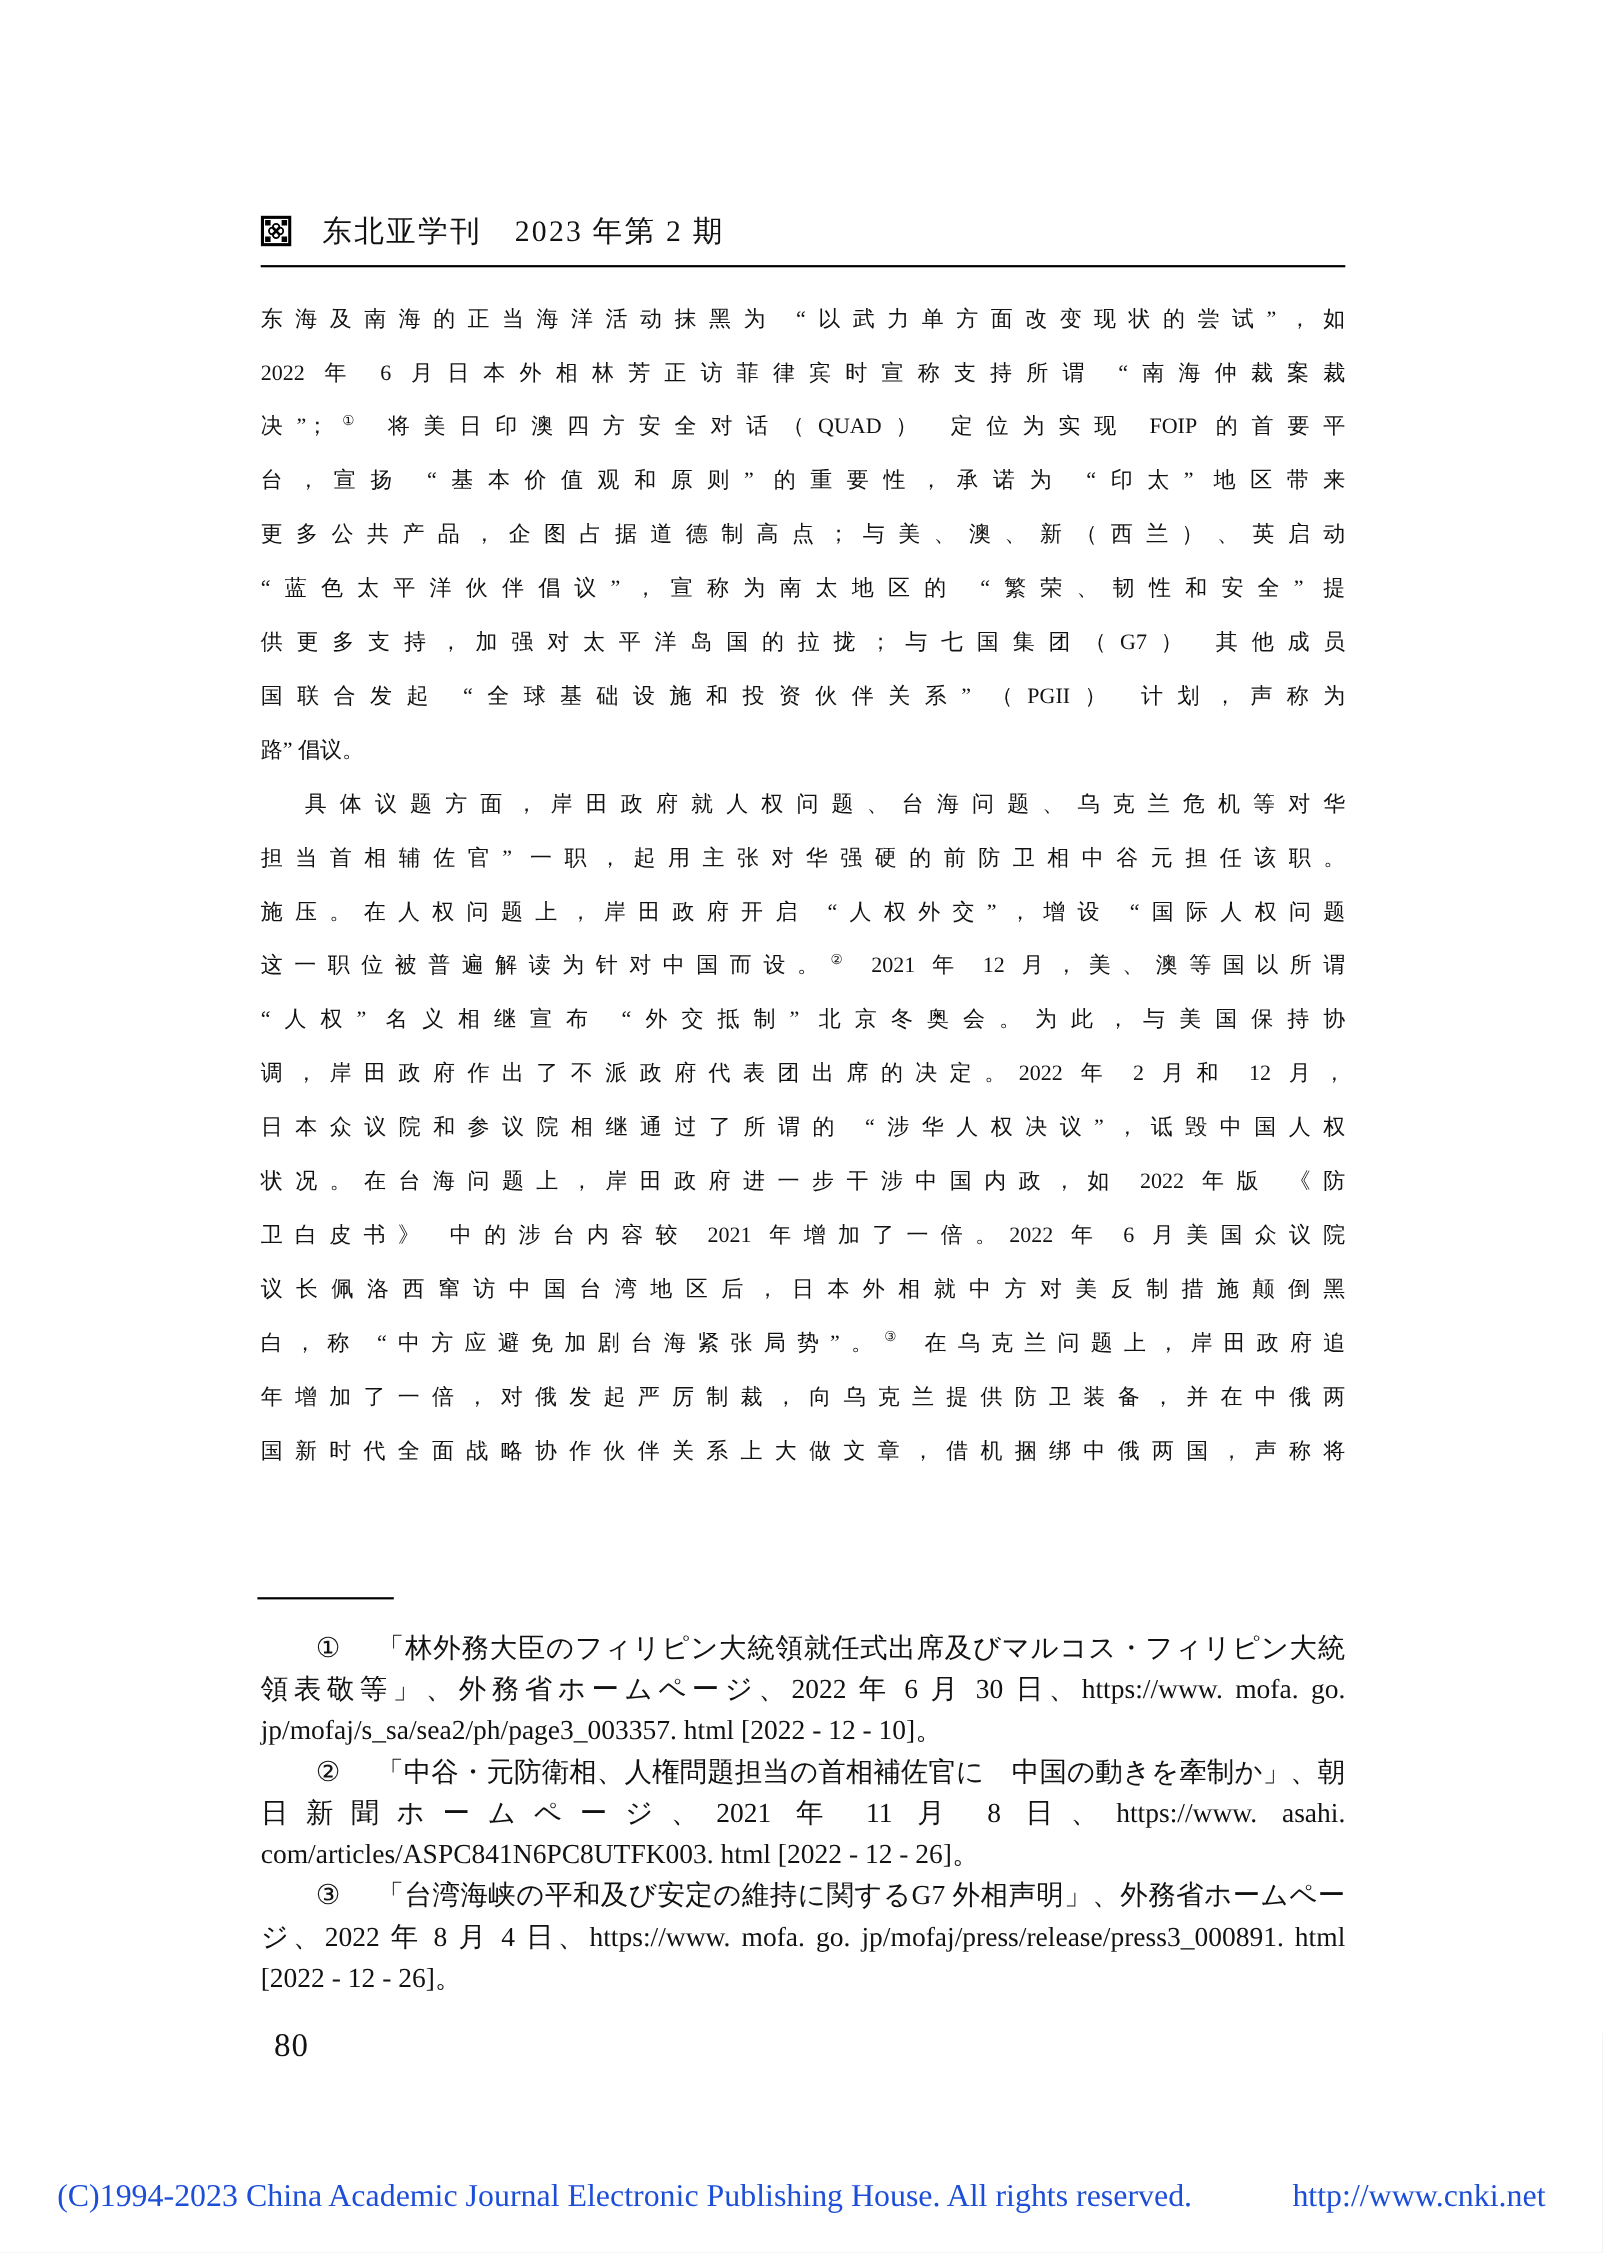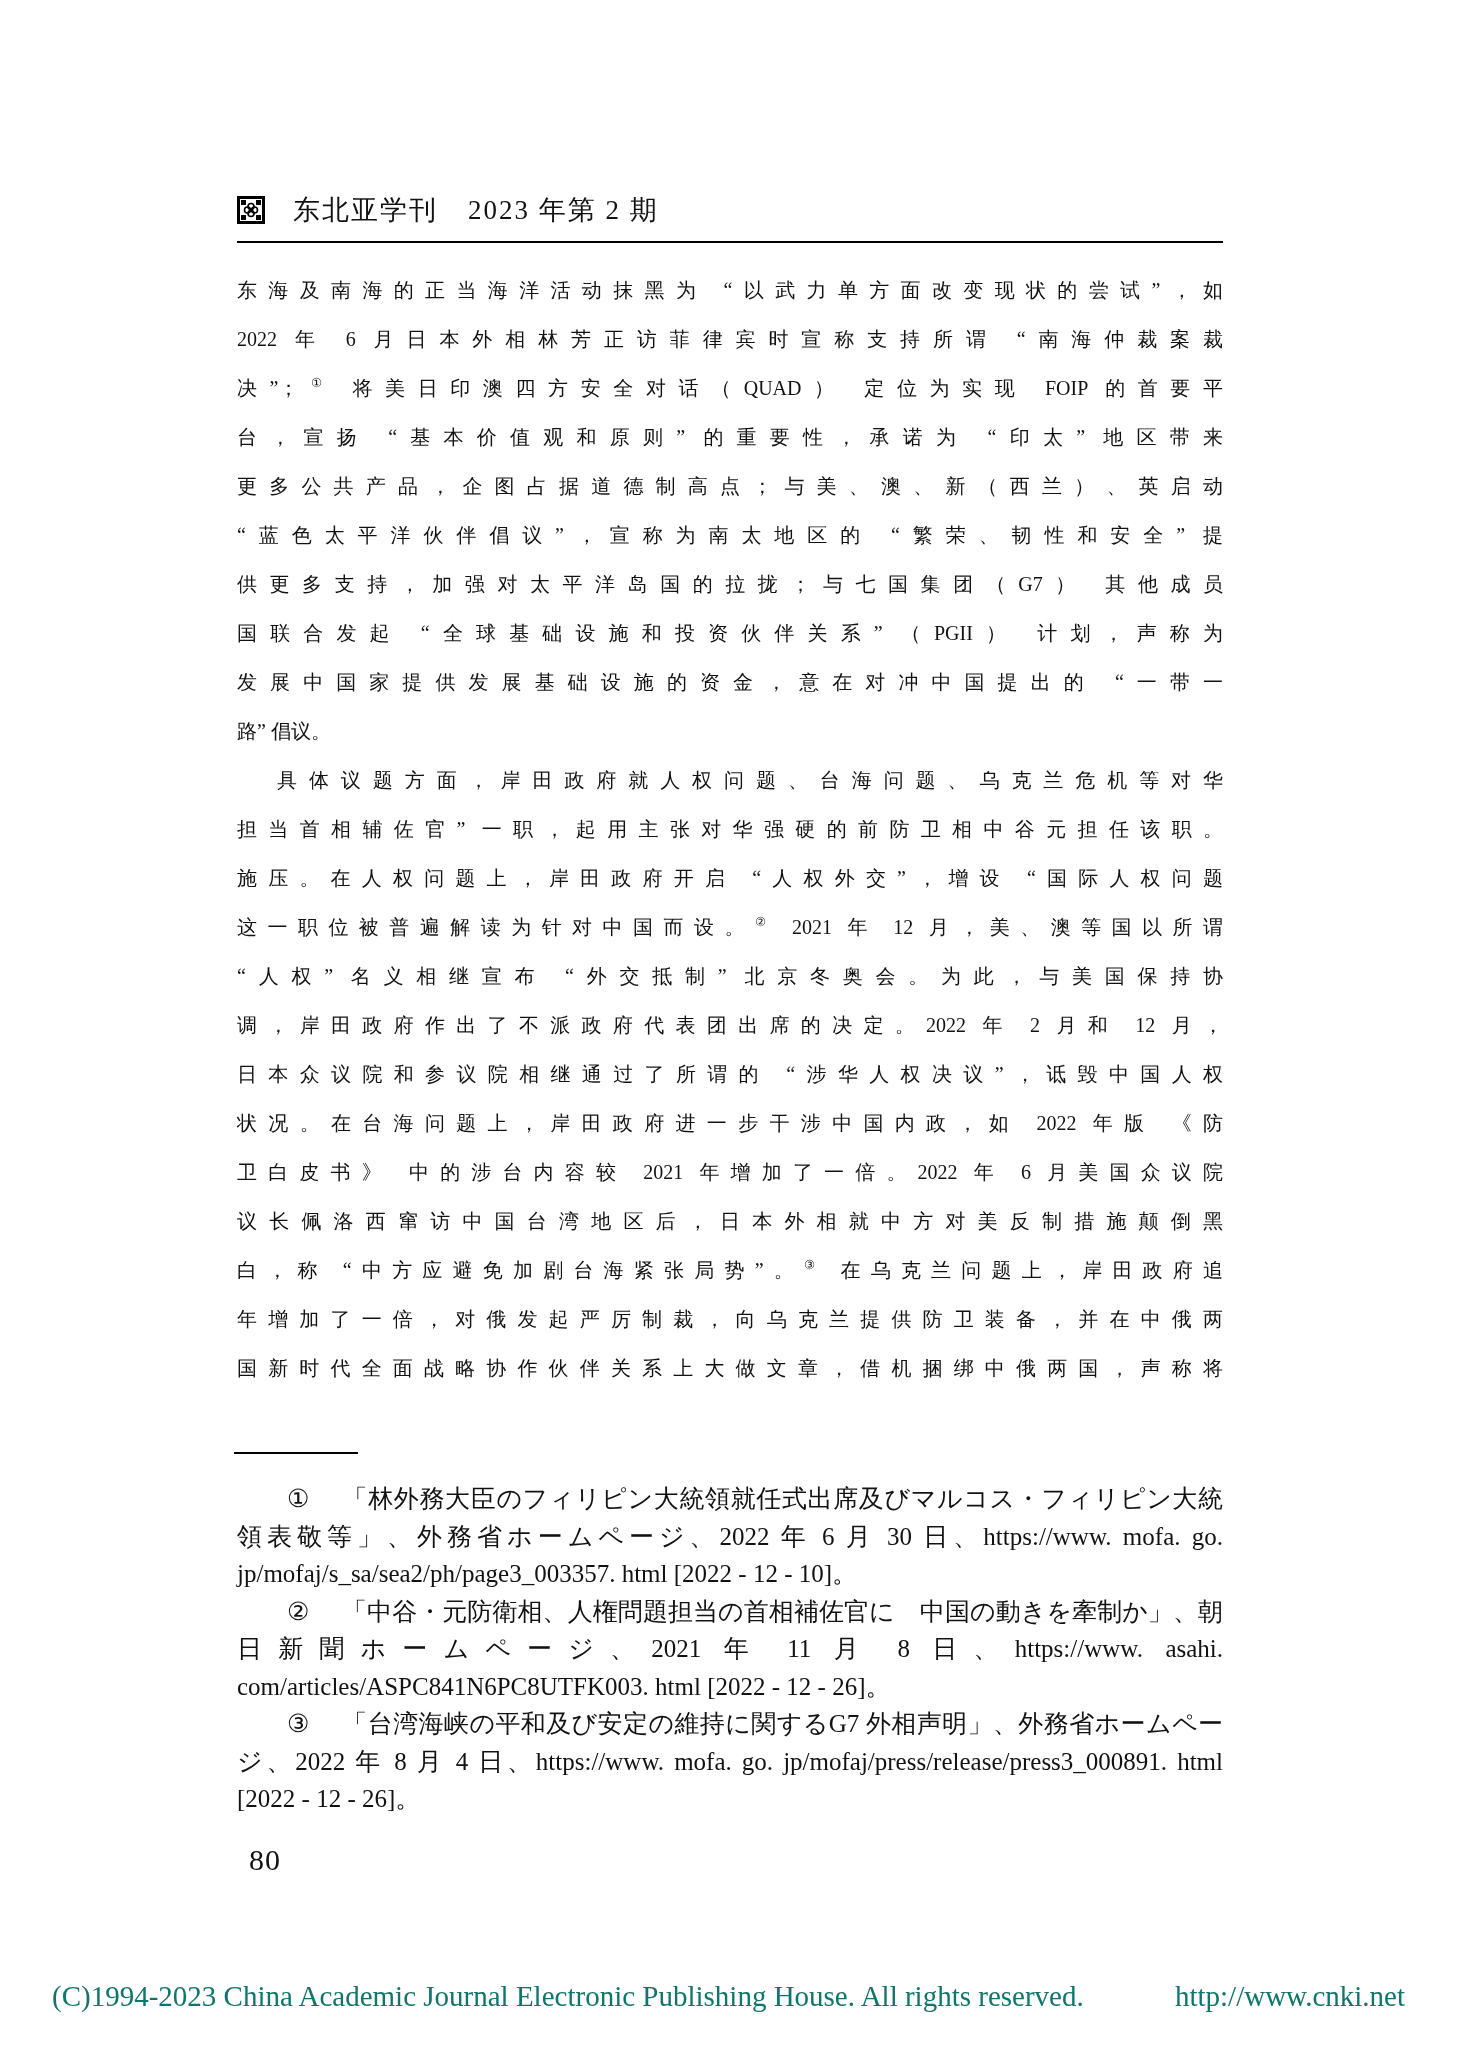--- a/index.html
+++ b/index.html
@@ -49,21 +49,21 @@
   }
   .fnmark{margin-right:1.3em;}
   
   .page-number{
     position:absolute;left:249px;top:1843px;font-size:30px;letter-spacing:1px;
   }
   .footer{
     position:absolute;left:0;top:1980px;width:1457px;
     box-sizing:border-box;padding:0 52px;
     display:flex;justify-content:space-between;align-items:baseline;
-    color:#0f766e;font-size:29px;white-space:nowrap;
+    color:#1d4ed8;font-size:29px;white-space:nowrap;
   }
 </style>
 </head>
 <body>
 
 <div class="page">
 
   <div class="header">
     <svg class="logo" viewBox="0 0 28 28" xmlns="http://www.w3.org/2000/svg">
       <rect x="1.5" y="1.5" width="25" height="25" fill="#ffffff" stroke="#000" stroke-width="3"></rect>
@@ -84,21 +84,20 @@
 
   <div class="body-text">
       <div class="bline">东海及南海的正当海洋活动抹黑为 “以武力单方面改变现状的尝试”，如</div>
       <div class="bline">2022 年 6 月日本外相林芳正访菲律宾时宣称支持所谓 “南海仲裁案裁</div>
       <div class="bline">决”；<sup class="ref">①</sup> 将美日印澳四方安全对话（QUAD） 定位为实现 FOIP 的首要平</div>
       <div class="bline">台，宣扬 “基本价值观和原则” 的重要性，承诺为 “印太” 地区带来</div>
       <div class="bline">更多公共产品，企图占据道德制高点；与美、澳、新（西兰）、英启动</div>
       <div class="bline">“蓝色太平洋伙伴倡议”，宣称为南太地区的 “繁荣、韧性和安全” 提</div>
       <div class="bline">供更多支持，加强对太平洋岛国的拉拢；与七国集团（G7） 其他成员</div>
       <div class="bline">国联合发起 “全球基础设施和投资伙伴关系” （PGII） 计划，声称为</div>
-      <div class="bline">发展中国家提供发展基础设施的资金，意在对冲中国提出的 “一带一</div>
       <div class="bline nojust">路” 倡议。</div>
       <div class="bline indent">具体议题方面，岸田政府就人权问题、台海问题、乌克兰危机等对华</div>
       <div class="bline">担当首相辅佐官” 一职，起用主张对华强硬的前防卫相中谷元担任该职。</div>
       <div class="bline">施压。在人权问题上，岸田政府开启 “人权外交”，增设 “国际人权问题</div>
       <div class="bline">这一职位被普遍解读为针对中国而设。<sup class="ref">②</sup> 2021 年 12 月，美、澳等国以所谓</div>
       <div class="bline">“人权” 名义相继宣布 “外交抵制” 北京冬奥会。为此，与美国保持协</div>
       <div class="bline">调，岸田政府作出了不派政府代表团出席的决定。2022 年 2 月和 12 月，</div>
       <div class="bline">日本众议院和参议院相继通过了所谓的 “涉华人权决议”，诋毁中国人权</div>
       <div class="bline">状况。在台海问题上，岸田政府进一步干涉中国内政，如 2022 年版 《防</div>
       <div class="bline">卫白皮书》 中的涉台内容较 2021 年增加了一倍。2022 年 6 月美国众议院</div>

